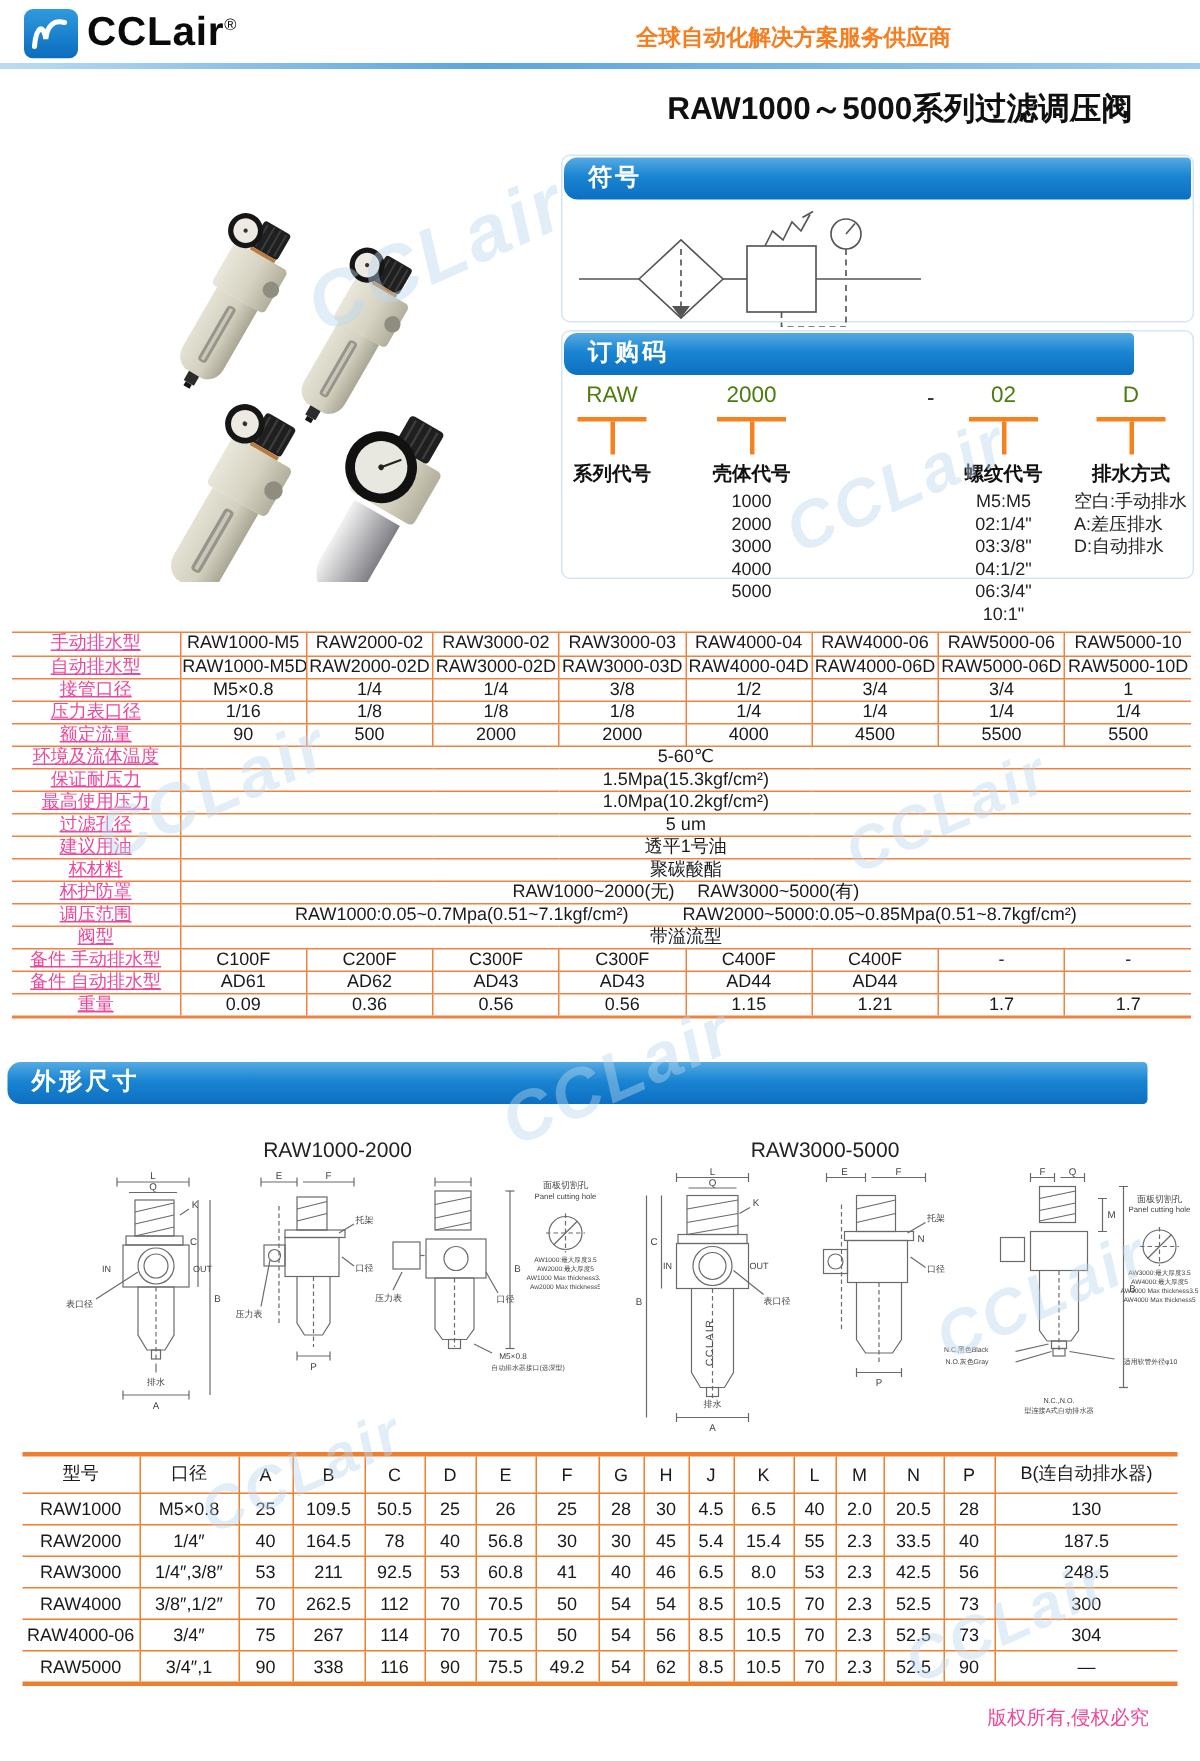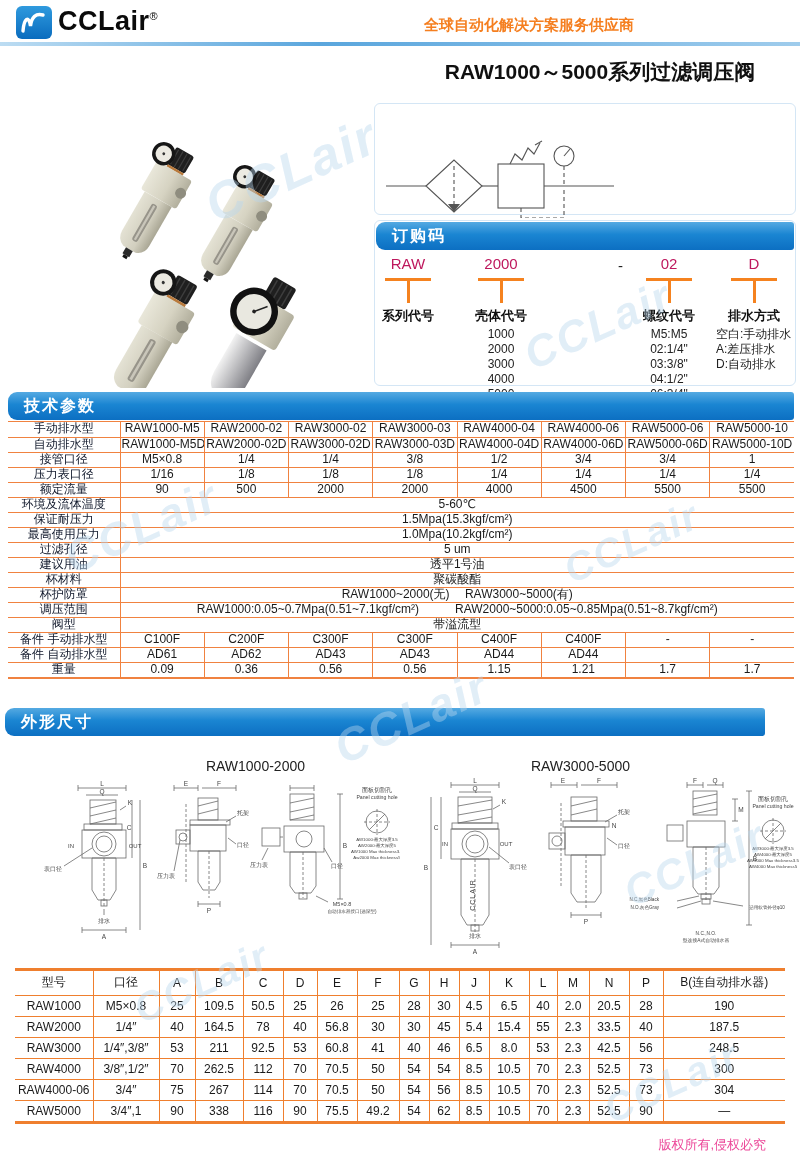--- a/index.html
+++ b/index.html
@@ -23,44 +23,44 @@
                 font-size:21px; font-weight:bold; color:#101010; z-index:2; }
 
   
   .bar { position:absolute; height:28px; border-radius:9px 3px 3px 9px; z-index:2;
          background:linear-gradient(180deg,#55aae2 0%,#1a85d2 45%,#0c6fc2 100%);
          color:#fff; font-size:16px; font-weight:bold; line-height:28px; padding-left:16px; letter-spacing:2px; }
 
   .panel-frame { position:absolute; border:1px solid #d4e6f5; border-radius:6px; z-index:1; background:#fff; }
 
   
-  .code-val { position:absolute; width:100%; text-align:center; font-size:15px; color:#be185d; top:0; }
+  .code-val { position:absolute; width:100%; text-align:center; font-size:15px; color:#4d7c0f; top:0; }
   .code-col { position:absolute; z-index:2; }
   .tbar  { margin:6px auto 0; width:46px; border-top:3px solid #f5821f; }
   .tstem { margin:0 auto; width:3px; height:22px; background:#f5821f; }
   .code-label { margin-top:4px; text-align:center; font-size:13px; font-weight:bold; color:#111; }
   .code-opts { list-style:none; margin-top:2px; text-align:center; font-size:12px; line-height:15px; color:#222; }
   .code-dash { position:absolute; font-size:15px; color:#222; z-index:2; }
 
   
   .twrap { position:absolute; z-index:2; background:transparent; }
   #tech-wrap { left:8px; top:421px; width:786px; border-top:1px solid #f08240; border-bottom:2px solid #f08240; }
   #tech-table { width:100%; border-collapse:collapse; border-style:hidden; table-layout:fixed; }
   #tech-table td { border:1px solid #f08240; text-align:center; font-size:12px; color:#1a1a1a;
                    height:15px; padding:0 1px; line-height:1.15; overflow:hidden; white-space:nowrap; }
-  #tech-table td.lbl { font-size:12px; color:#0f172a; }
+  #tech-table td.lbl { font-size:12px; color:#ec4899;text-decoration:underline; }
   #tech-table td.span { white-space:pre; }
 
   #dims-wrap { left:15px; top:968px; width:770px; border-top:3px solid #ef7f2e; border-bottom:3px solid #ef7f2e; }
   #dims-table { width:100%; border-collapse:collapse; border-style:hidden; table-layout:fixed; }
   #dims-table td, #dims-table th { border:1px solid #ef7f2e; text-align:center; font-size:12px; font-weight:normal;
                    color:#1a1a1a; height:21px; padding:0 1px; overflow:hidden; white-space:nowrap; }
   #dims-table th { height:24px; }
 
-  .dwg-title { position:absolute; z-index:2; font-size:14px; color:#222; text-align:right; width:160px; }
+  .dwg-title { position:absolute; z-index:2; font-size:14px; color:#222; text-align:center; width:160px; }
   .photo, .dwg, .symsvg { position:absolute; z-index:2; }
 
   .footer { position:absolute; right:34px; top:1136px; font-size:13px; color:#ec4899; z-index:2; }
 
   svg text { font-family:"Liberation Sans","DejaVu Sans",sans-serif; }
 </style>
 </head>
 <body>
 
 <div id="page">
@@ -137,40 +137,41 @@
         <rect x="-3" y="64" width="6" height="5" fill="#151515"></rect>
       </g>
     </defs>
     <use href="#dev" transform="translate(112,112) rotate(30) scale(0.78)"></use>
     <use href="#dev" transform="translate(193,135) rotate(30) scale(0.78)"></use>
     <use href="#dev" transform="translate(110,248) rotate(30) scale(0.88)"></use>
     <use href="#dev2" transform="translate(205,255) rotate(30) scale(0.92)"></use>
   </svg>
 
   <div class="panel-frame" style="left:374px;top:103px;width:422px;height:112px;"></div>
+  <div class="bar" style="left:376px;top:105px;width:418px;">符号</div>
   <svg class="symsvg" style="left:382px;top:140px;" width="240" height="78" viewBox="0 0 240 78">
     <g stroke="#555" stroke-width="1.1" fill="none">
       <line x1="4" y1="46" x2="44" y2="46"></line>
       <polygon points="44,46 72,20 100,46 72,72"></polygon>
       <line x1="72" y1="26" x2="72" y2="66" stroke-dasharray="4 3"></line>
       <polygon points="66,64 78,64 72,72" fill="#555" stroke="none"></polygon>
       <line x1="100" y1="46" x2="116" y2="46"></line>
       <rect x="116" y="24" width="46" height="44"></rect>
       <polyline points="128,24 133,14 140,20 146,8 152,14 158,3"></polyline>
       <line x1="153" y1="5" x2="160" y2="1"></line>
       <circle cx="182" cy="16" r="10"></circle>
       <line x1="182" y1="16" x2="188" y2="9"></line>
       <line x1="182" y1="26" x2="182" y2="46" stroke-dasharray="4 3"></line>
       <line x1="162" y1="46" x2="232" y2="46"></line>
       <polyline points="139,68 139,78 182,78 182,48" stroke-dasharray="4 3"></polyline>
     </g>
   </svg>
 
   <div class="panel-frame" style="left:374px;top:220px;width:422px;height:166px;"></div>
-  <div class="bar" style="left:376px;top:222px;width:418px;">订购码</div>
+  <div class="bar" style="left:376px;top:222px;width:380px;">订购码</div>
 
   <div class="code-col" style="left:377px;top:255px;width:62px;">
     <div class="code-val" style="position:static;">RAW</div>
     <div class="tbar"></div>
     <div class="tstem"></div>
     <div class="code-label">系列代号</div>
     <ul class="code-opts"></ul>
   </div>
   <div class="code-col" style="left:470px;top:255px;width:62px;">
     <div class="code-val" style="position:static;">2000</div>
@@ -205,21 +206,20 @@
     <div class="tbar"></div>
     <div class="tstem"></div>
     <div class="code-label">排水方式</div>
     <ul class="code-opts" style="text-align:left;padding-left:4px;">
         <li>空白:手动排水</li>
         <li>A:差压排水</li>
         <li>D:自动排水</li>
       </ul>
   </div>
 
-  <div class="bar" style="left:8px;top:392px;width:786px;">技术参数</div>
   <div class="twrap" id="tech-wrap">
     <table id="tech-table">
       <colgroup>
           <col style="width:112px;">
         </colgroup>
       <tbody>
           <tr>
             <td class="lbl">手动排水型</td>
             <td>RAW1000-M5</td>
             <td>RAW2000-02</td>
@@ -613,21 +613,21 @@
             <td>26</td>
             <td>25</td>
             <td>28</td>
             <td>30</td>
             <td>4.5</td>
             <td>6.5</td>
             <td>40</td>
             <td>2.0</td>
             <td>20.5</td>
             <td>28</td>
-            <td>190</td>
+            <td>130</td>
           </tr>
           <tr>
             <td>RAW2000</td>
             <td>1/4″</td>
             <td>40</td>
             <td>164.5</td>
             <td>78</td>
             <td>40</td>
             <td>56.8</td>
             <td>30</td>

